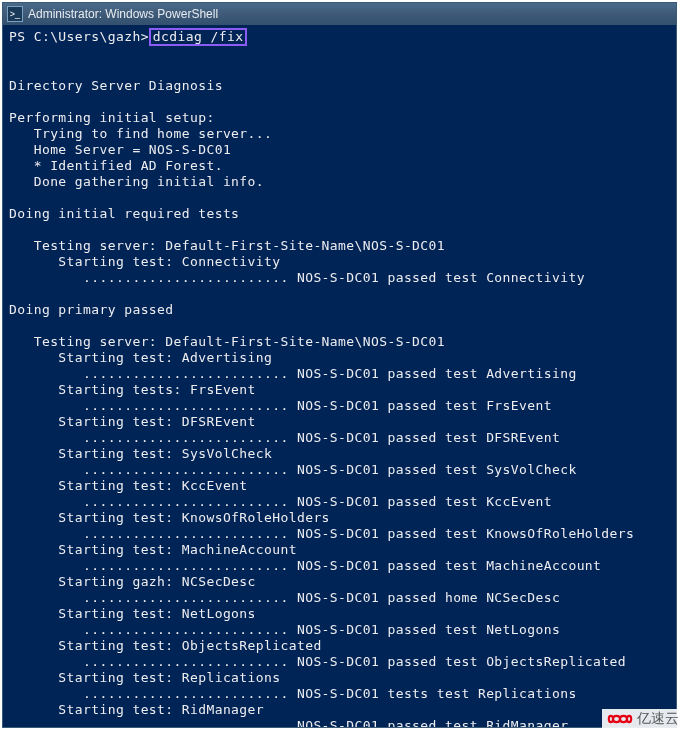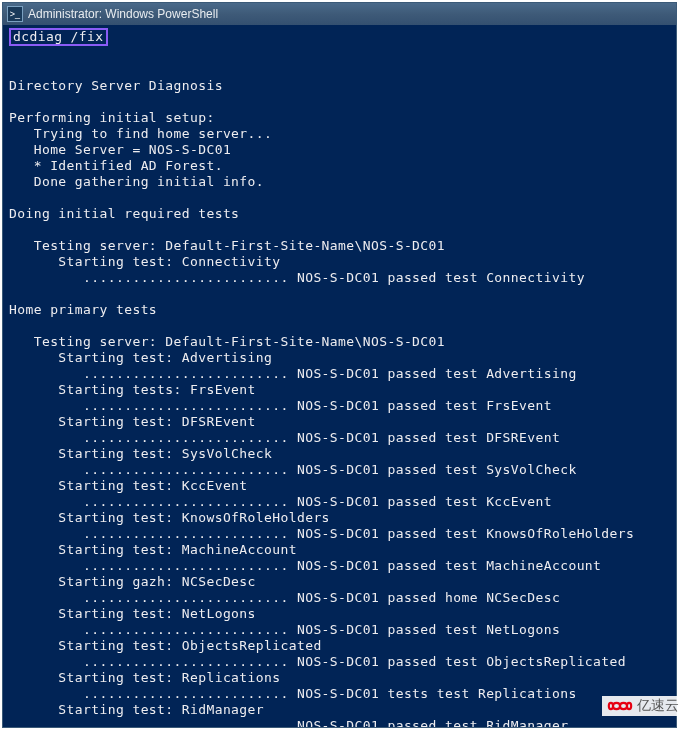--- a/index.html
+++ b/index.html
@@ -61,21 +61,21 @@
     }
     .highlight-box {
       border: 2px solid #8b5cf6;
       padding: 0 2px;
       display: inline-block;
       line-height: 14px;
     }
     .watermark {
       position: absolute;
       right: 4px;
-      bottom: 14px;
+      bottom: 1px;
       display: flex;
       align-items: center;
       color: #555;
       font-family: "Microsoft YaHei", sans-serif;
       font-size: 14px;
       background: rgba(255,255,255,0.9);
       padding: 1px 4px;
     }
     .watermark-icon {
       width: 28px;
@@ -89,37 +89,37 @@
     }
   </style>
 </head>
 <body>
 
 <div class="window">
   <div class="titlebar">
     <span class="titlebar-icon">&gt;_</span>
     <span>Administrator: Windows PowerShell</span>
   </div>
-  <div class="terminal"><span class="prompt-line"><span class="highlight-box">dcdiag /fix</span></span>
+  <div class="terminal"><span class="prompt-line"><span>PS C:\Users\gazh&gt;</span><span class="highlight-box">dcdiag /fix</span></span>
 
 <span>Directory Server Diagnosis</span>
 
 <span>Performing initial setup:</span>
 <span>   Trying to find home server...</span>
 <span>   Home Server = NOS-S-DC01</span>
 <span>   * Identified AD Forest.</span>
 <span>   Done gathering initial info.</span>
 
 <span>Doing initial required tests</span>
 
 <span>   Testing server: Default-First-Site-Name\NOS-S-DC01</span>
 <span>      Starting test: Connectivity</span>
 <span>         ......................... NOS-S-DC01 passed test Connectivity</span>
 
-<span>Home primary tests</span>
+<span>Doing primary passed</span>
 
 <span>   Testing server: Default-First-Site-Name\NOS-S-DC01</span>
 <span>      Starting test: Advertising</span>
 <span>         ......................... NOS-S-DC01 passed test Advertising</span>
 <span>      Starting tests: FrsEvent</span>
 <span>         ......................... NOS-S-DC01 passed test FrsEvent</span>
 <span>      Starting test: DFSREvent</span>
 <span>         ......................... NOS-S-DC01 passed test DFSREvent</span>
 <span>      Starting test: SysVolCheck</span>
 <span>         ......................... NOS-S-DC01 passed test SysVolCheck</span>

